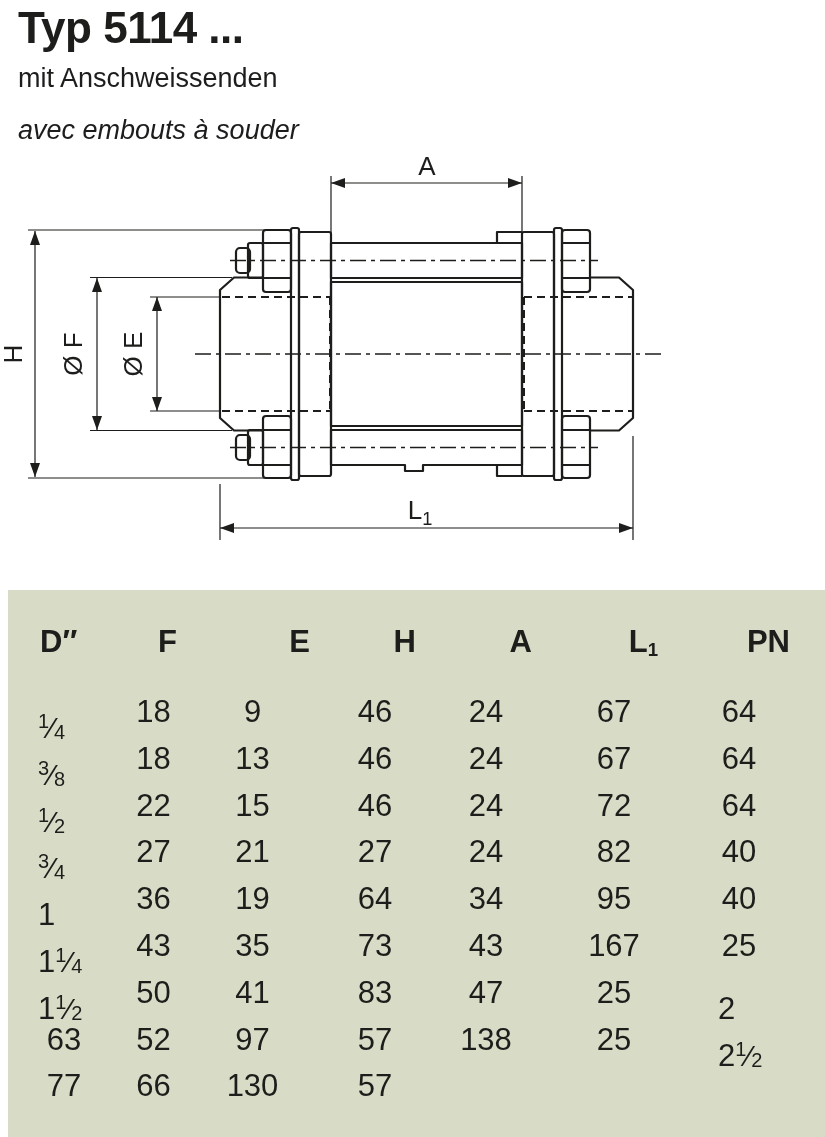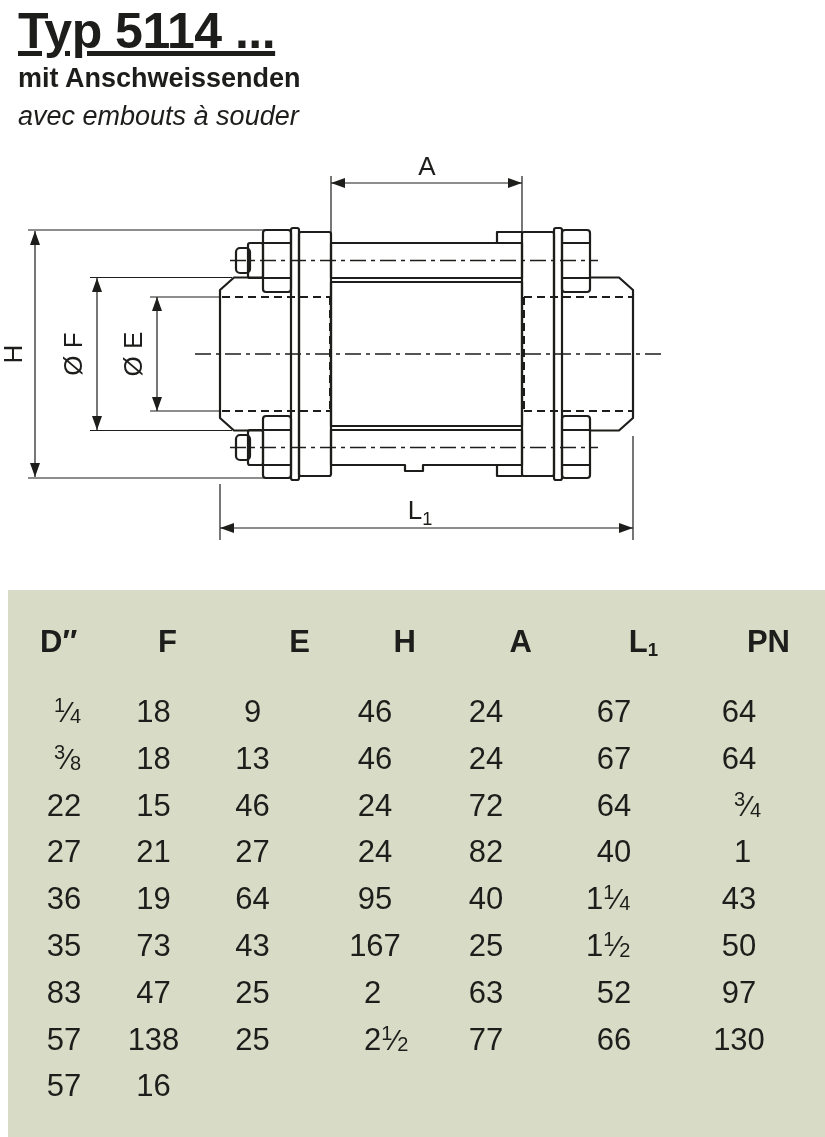--- a/index.html
+++ b/index.html
@@ -6,23 +6,23 @@
   body{
     width:825px;height:1137px;
     background:#ffffff;
     font-family:"Liberation Sans","DejaVu Sans",sans-serif;
     color:#1d1d1b;
     position:relative;
     overflow:hidden;
   }
   
   .title-block{position:absolute;left:18px;top:4px;}
-  .main-title{font-size:50px;font-weight:bold;letter-spacing:-0.5px;line-height:1.1;text-decoration:underline;}
-  .sub-de{font-size:27px;margin-top:4px;line-height:1.15;font-weight:bold;}
-  .sub-fr{font-size:27px;font-style:italic;margin-top:7px;line-height:1.15;}
+  .main-title{font-size:44px;font-weight:bold;letter-spacing:-0.5px;line-height:1.1;}
+  .sub-de{font-size:27px;margin-top:11px;line-height:1.15;}
+  .sub-fr{font-size:27px;font-style:italic;margin-top:21px;line-height:1.15;}
 
   
   .drawing-wrap{position:absolute;left:0;top:150px;width:825px;height:420px;}
   svg{display:block;}
   .oln{stroke:#1d1d1b;stroke-width:2.2;fill:none;stroke-linejoin:round;}
   .hid{stroke:#1d1d1b;stroke-width:2;fill:none;stroke-dasharray:8 5;}
   .cln{stroke:#1d1d1b;stroke-width:1.3;fill:none;stroke-dasharray:16 5 4 5;}
   .dim{stroke:#1d1d1b;stroke-width:1.2;fill:none;}
   .arr{fill:#1d1d1b;stroke:none;}
   .dtxt{font-family:"Liberation Sans","DejaVu Sans",sans-serif;font-size:26px;fill:#1d1d1b;}
@@ -36,21 +36,21 @@
   }
   .tgrid{
     display:grid;
     grid-template-columns:112px 67px 131px 114px 108px 148px 102px;
     grid-template-rows:70px repeat(9,46.8px);
     font-size:31px;
   }
   .tgrid > div{white-space:nowrap;}
   .hc{font-weight:bold;}
   .num-cell{text-align:center;}
-  .d-cell{text-align:left;padding-left:46px;}
+  .d-cell{text-align:left;padding-left:30px;margin-top:16px;}
   .h-d{text-align:left;padding-left:32px;}
   .h-r{text-align:right;}
   .h-f{padding-right:10px;}
   .h-e{padding-right:8px;}
   .h-h{padding-right:16px;}
   .h-a{padding-right:8px;}
   .h-l1{padding-right:30px;}
   .hsub{font-size:60%;vertical-align:-4px;font-weight:bold;}
   .fnum{font-size:20px;vertical-align:10px;}
   .fden{font-size:20px;vertical-align:-1px;}
@@ -174,64 +174,66 @@
     <div class="num-cell">64</div>
 
     <div class="d-cell"><span></span><span class="fnum">3</span><span class="fsl">⁄</span><span class="fden">8</span></div>
     <div class="num-cell">18</div>
     <div class="num-cell">13</div>
     <div class="num-cell">46</div>
     <div class="num-cell">24</div>
     <div class="num-cell">67</div>
     <div class="num-cell">64</div>
 
+    <div class="d-cell"><span></span><span class="fnum">1</span><span class="fsl">⁄</span><span class="fden">2</span></div>
     <div class="num-cell">22</div>
     <div class="num-cell">15</div>
     <div class="num-cell">46</div>
     <div class="num-cell">24</div>
     <div class="num-cell">72</div>
     <div class="num-cell">64</div>
 
     <div class="d-cell"><span></span><span class="fnum">3</span><span class="fsl">⁄</span><span class="fden">4</span></div>
     <div class="num-cell">27</div>
     <div class="num-cell">21</div>
     <div class="num-cell">27</div>
     <div class="num-cell">24</div>
     <div class="num-cell">82</div>
     <div class="num-cell">40</div>
 
     <div class="d-cell"><span>1</span><span class="fnum"></span><span class="fsl"></span><span class="fden"></span></div>
     <div class="num-cell">36</div>
     <div class="num-cell">19</div>
     <div class="num-cell">64</div>
+    <div class="num-cell">34</div>
     <div class="num-cell">95</div>
     <div class="num-cell">40</div>
 
     <div class="d-cell"><span>1</span><span class="fnum">1</span><span class="fsl">⁄</span><span class="fden">4</span></div>
     <div class="num-cell">43</div>
     <div class="num-cell">35</div>
     <div class="num-cell">73</div>
     <div class="num-cell">43</div>
     <div class="num-cell">167</div>
     <div class="num-cell">25</div>
 
     <div class="d-cell"><span>1</span><span class="fnum">1</span><span class="fsl">⁄</span><span class="fden">2</span></div>
     <div class="num-cell">50</div>
+    <div class="num-cell">41</div>
     <div class="num-cell">83</div>
     <div class="num-cell">47</div>
     <div class="num-cell">25</div>
 
     <div class="d-cell"><span>2</span><span class="fnum"></span><span class="fsl"></span><span class="fden"></span></div>
     <div class="num-cell">63</div>
     <div class="num-cell">52</div>
     <div class="num-cell">97</div>
     <div class="num-cell">57</div>
     <div class="num-cell">138</div>
     <div class="num-cell">25</div>
 
     <div class="d-cell"><span>2</span><span class="fnum">1</span><span class="fsl">⁄</span><span class="fden">2</span></div>
     <div class="num-cell">77</div>
     <div class="num-cell">66</div>
     <div class="num-cell">130</div>
     <div class="num-cell">57</div>
-    <div class="num-cell">16</div>
   </div>
 </div>
 
 </body></html>

